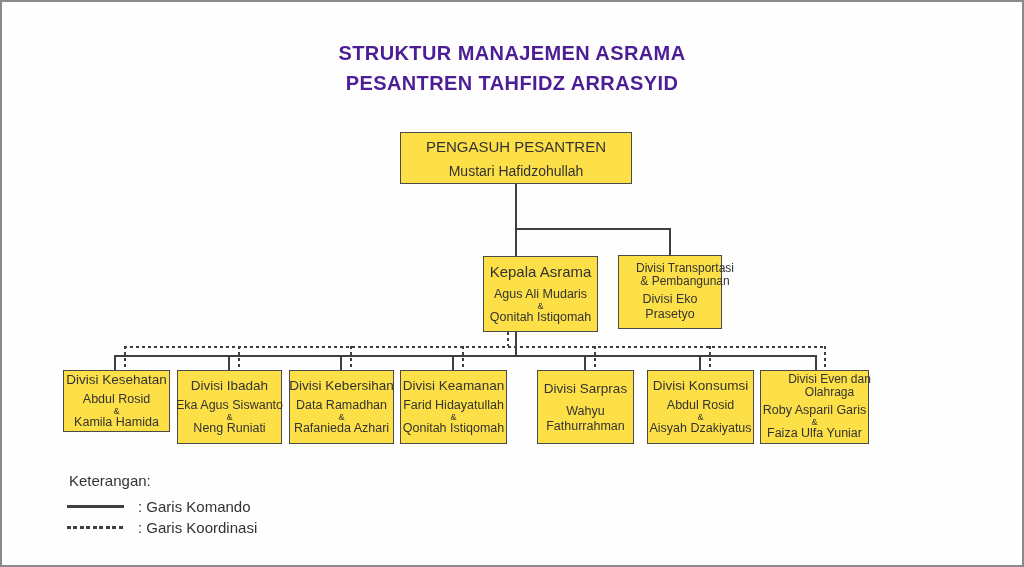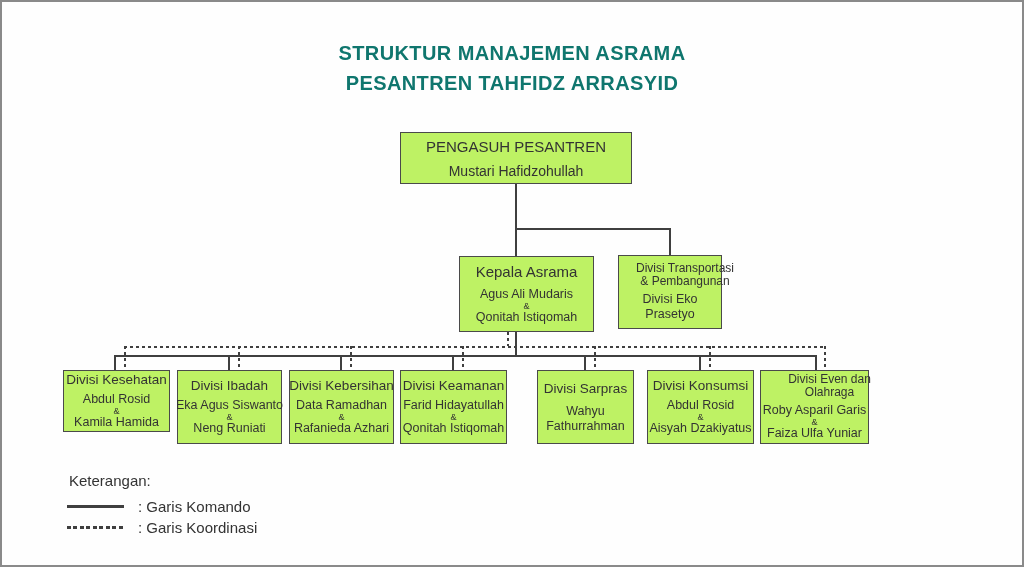--- a/index.html
+++ b/index.html
@@ -11,24 +11,24 @@
   html,body{margin:0;padding:0;background:#fff;}
   .canvas{
     position:relative;width:1024px;height:567px;box-sizing:border-box;
     background:#fefefe;border:2px solid var(--canvas-border);
     font-family:"Liberation Sans", sans-serif;color:var(--text);
     overflow:hidden;
   }
   .chart-title{
     position:absolute;top:36px;left:0;width:100%;
     text-align:center;font-weight:bold;font-size:20px;line-height:30px;
-    letter-spacing:.4px;color:#0f766e;
+    letter-spacing:.4px;color:#4c1d95;
   }
   .obox{
-    position:absolute;box-sizing:border-box;background:#bef264;
+    position:absolute;box-sizing:border-box;background:#fde047;
     border:1.5px solid var(--border);
     display:flex;flex-direction:column;align-items:center;justify-content:center;
     text-align:center;padding:2px;
   }
   .btitle{font-size:13.5px;line-height:16px;margin-bottom:4px;white-space:nowrap;}
   .btitle-sm{font-size:12px;line-height:13px;white-space:nowrap;padding-left:30px;}
   .btitle-sm.gap{margin-bottom:4px;}
   .bname{font-size:12.5px;line-height:15px;white-space:nowrap;}
   .bamp{font-size:9px;line-height:8px;}
   .top-title{font-size:15px;line-height:18px;margin-bottom:7px;}
@@ -53,21 +53,21 @@
   <div class="chart-title">
     <div>STRUKTUR MANAJEMEN ASRAMA</div>
     <div>PESANTREN TAHFIDZ ARRASYID</div>
   </div>
 
   <div class="obox" style="left:398px;top:130px;width:232px;height:52px">
     <div class="top-title">PENGASUH PESANTREN</div>
     <div class="top-name">Mustari Hafidzohullah</div>
   </div>
 
-  <div class="obox" style="left:457px;top:254px;width:135px;height:76px">
+  <div class="obox" style="left:481px;top:254px;width:115px;height:76px">
     <div class="kep-title">Kepala Asrama</div>
     <div class="bname">Agus Ali Mudaris</div>
     <div class="bamp">&amp;</div>
     <div class="bname">Qonitah Istiqomah</div>
   </div>
 
   <div class="obox" style="left:616px;top:253px;width:104px;height:74px">
     <div class="btitle-sm">Divisi Transportasi</div>
     <div class="btitle-sm gap">&amp; Pembangunan</div>
     <div class="bname">Divisi Eko</div>

